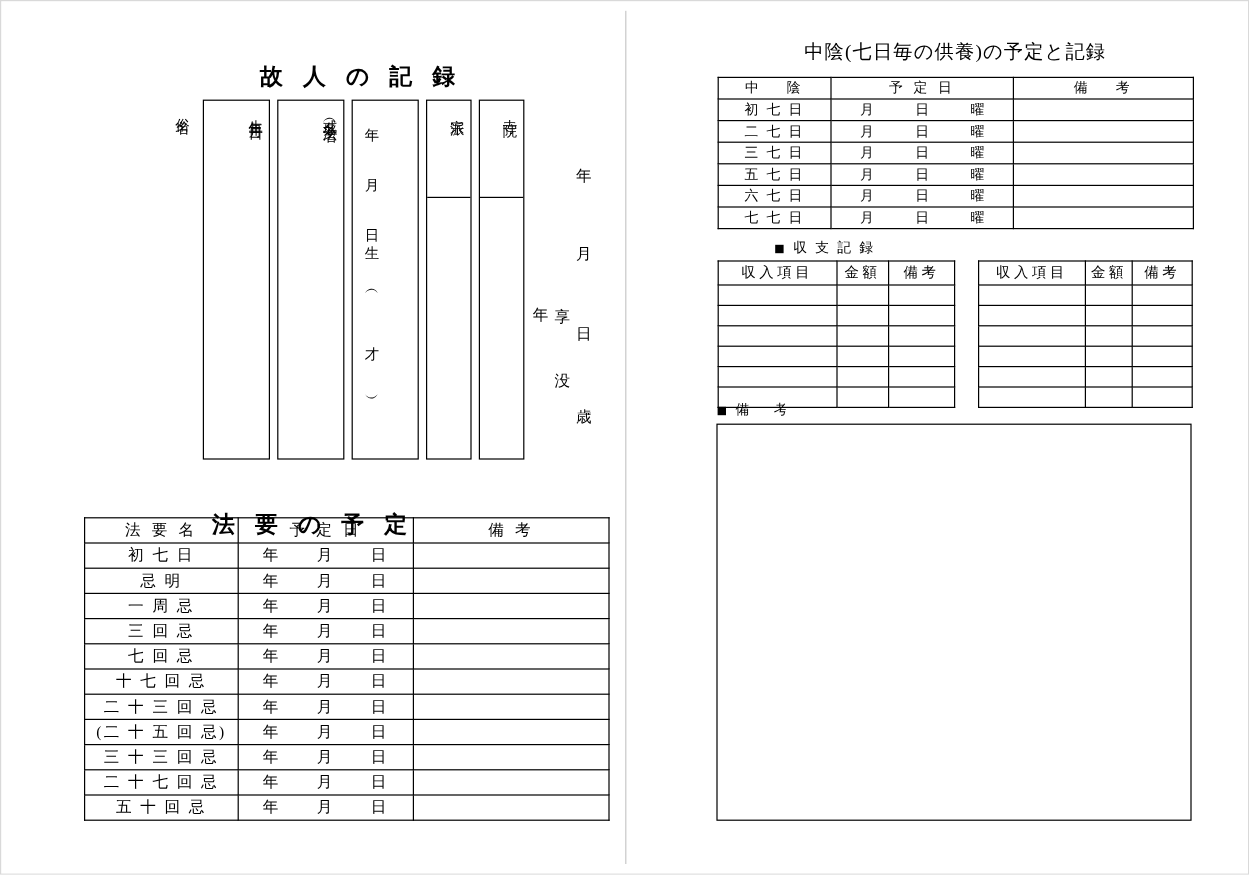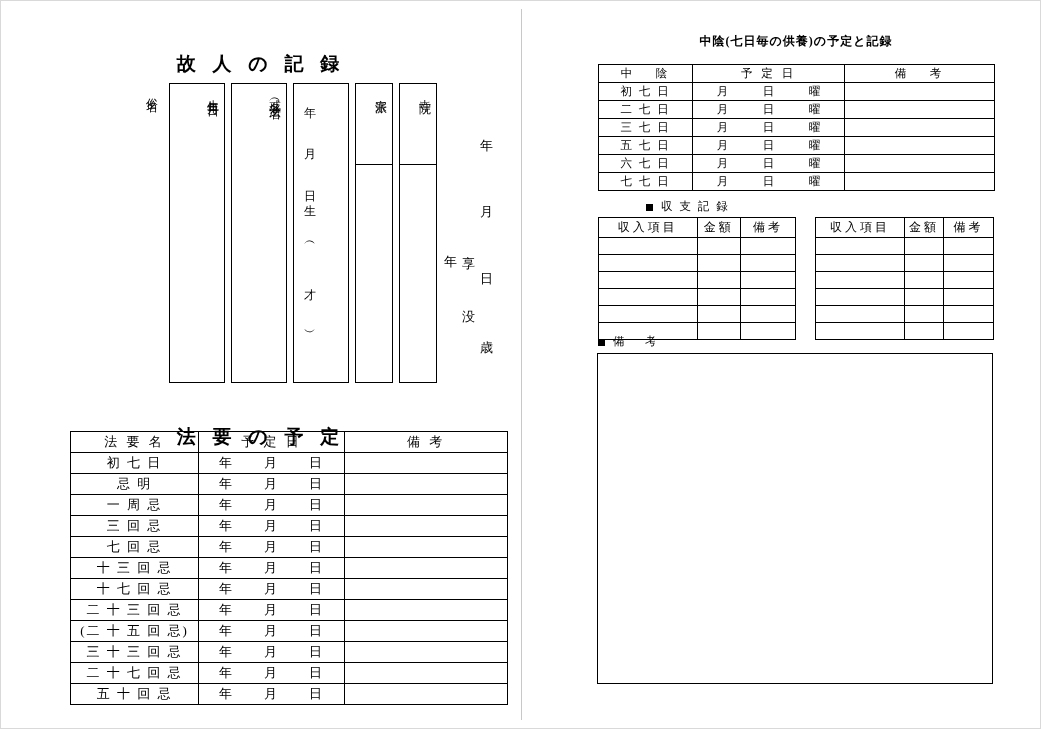--- a/index.html
+++ b/index.html
@@ -35,21 +35,21 @@
     position: absolute;
     left: 0; top: 0;
     width: 520px; height: 729px;
   }
   .title {
     text-align: center;
     font-size: 19px;
     letter-spacing: 6px;
     font-weight: bold;
   }
-  #left-title { position: absolute; left: 0; top: 50px; width: 520px; }
+  #left-title { position: absolute; left: 0; top: 50px; width: 520px; padding-left: 40px; }
   #houyou-title { position: absolute; left: 0; top: 399px; width: 520px; margin-top: 24px; }
 
   
   .vcols {
     position: absolute;
     left: 92px;
     top: 82px;
     height: 300px;
     display: flex;
     flex-direction: row-reverse;
@@ -121,22 +121,22 @@
     position: absolute;
     left: 520px; top: 0;
     width: 521px; height: 729px;
   }
   #right-title {
     position: absolute;
     left: 75px;
     top: 32px;
     width: 400px;
     text-align: center;
-    font-size: 12px;
-    font-weight: bold;
+    font-size: 16px;
+    font-weight: normal;
     letter-spacing: 1px;
   }
   #chuin-table {
     position: absolute;
     left: 77px;
     top: 63px;
     width: 396px;
   }
   #chuin-table td { height: 17px; font-size: 11.5px; }
   #chuin-table .c1 { width: 94px; }
@@ -263,25 +263,20 @@
           <td>三 回 忌</td>
           <td class="date-cell">年　　月　　日</td>
           <td></td>
         </tr>
         <tr>
           <td>七 回 忌</td>
           <td class="date-cell">年　　月　　日</td>
           <td></td>
         </tr>
         <tr>
-          <td>十 三 回 忌</td>
-          <td class="date-cell">年　　月　　日</td>
-          <td></td>
-        </tr>
-        <tr>
           <td>十 七 回 忌</td>
           <td class="date-cell">年　　月　　日</td>
           <td></td>
         </tr>
         <tr>
           <td>二 十 三 回 忌</td>
           <td class="date-cell">年　　月　　日</td>
           <td></td>
         </tr>
         <tr>

